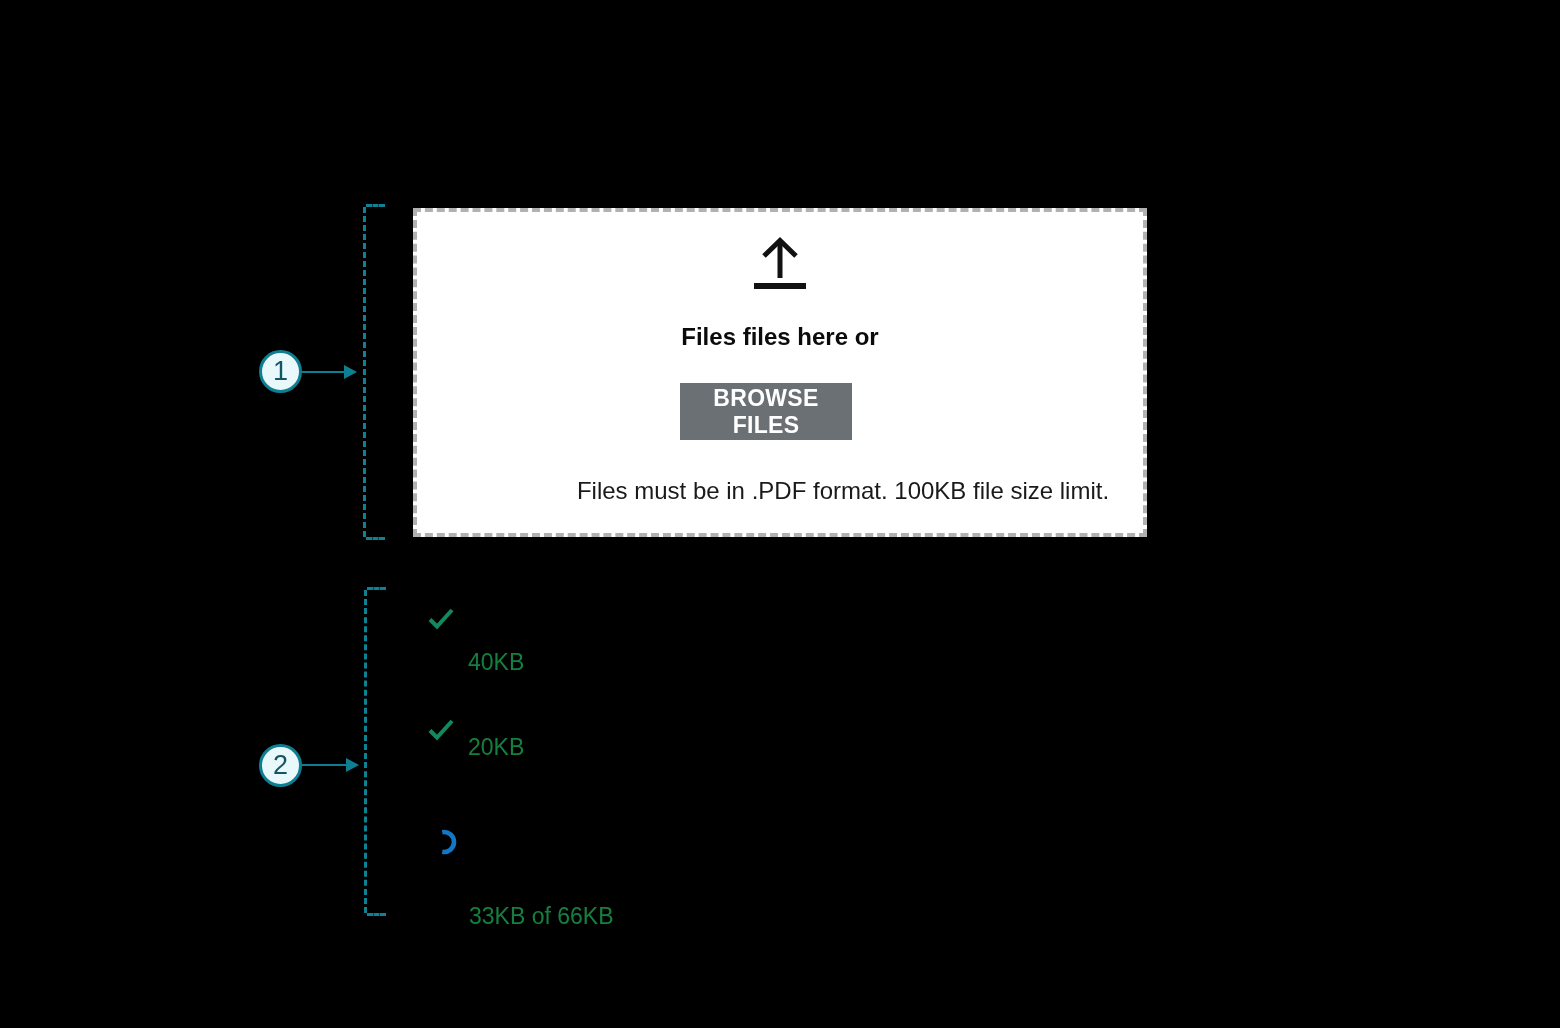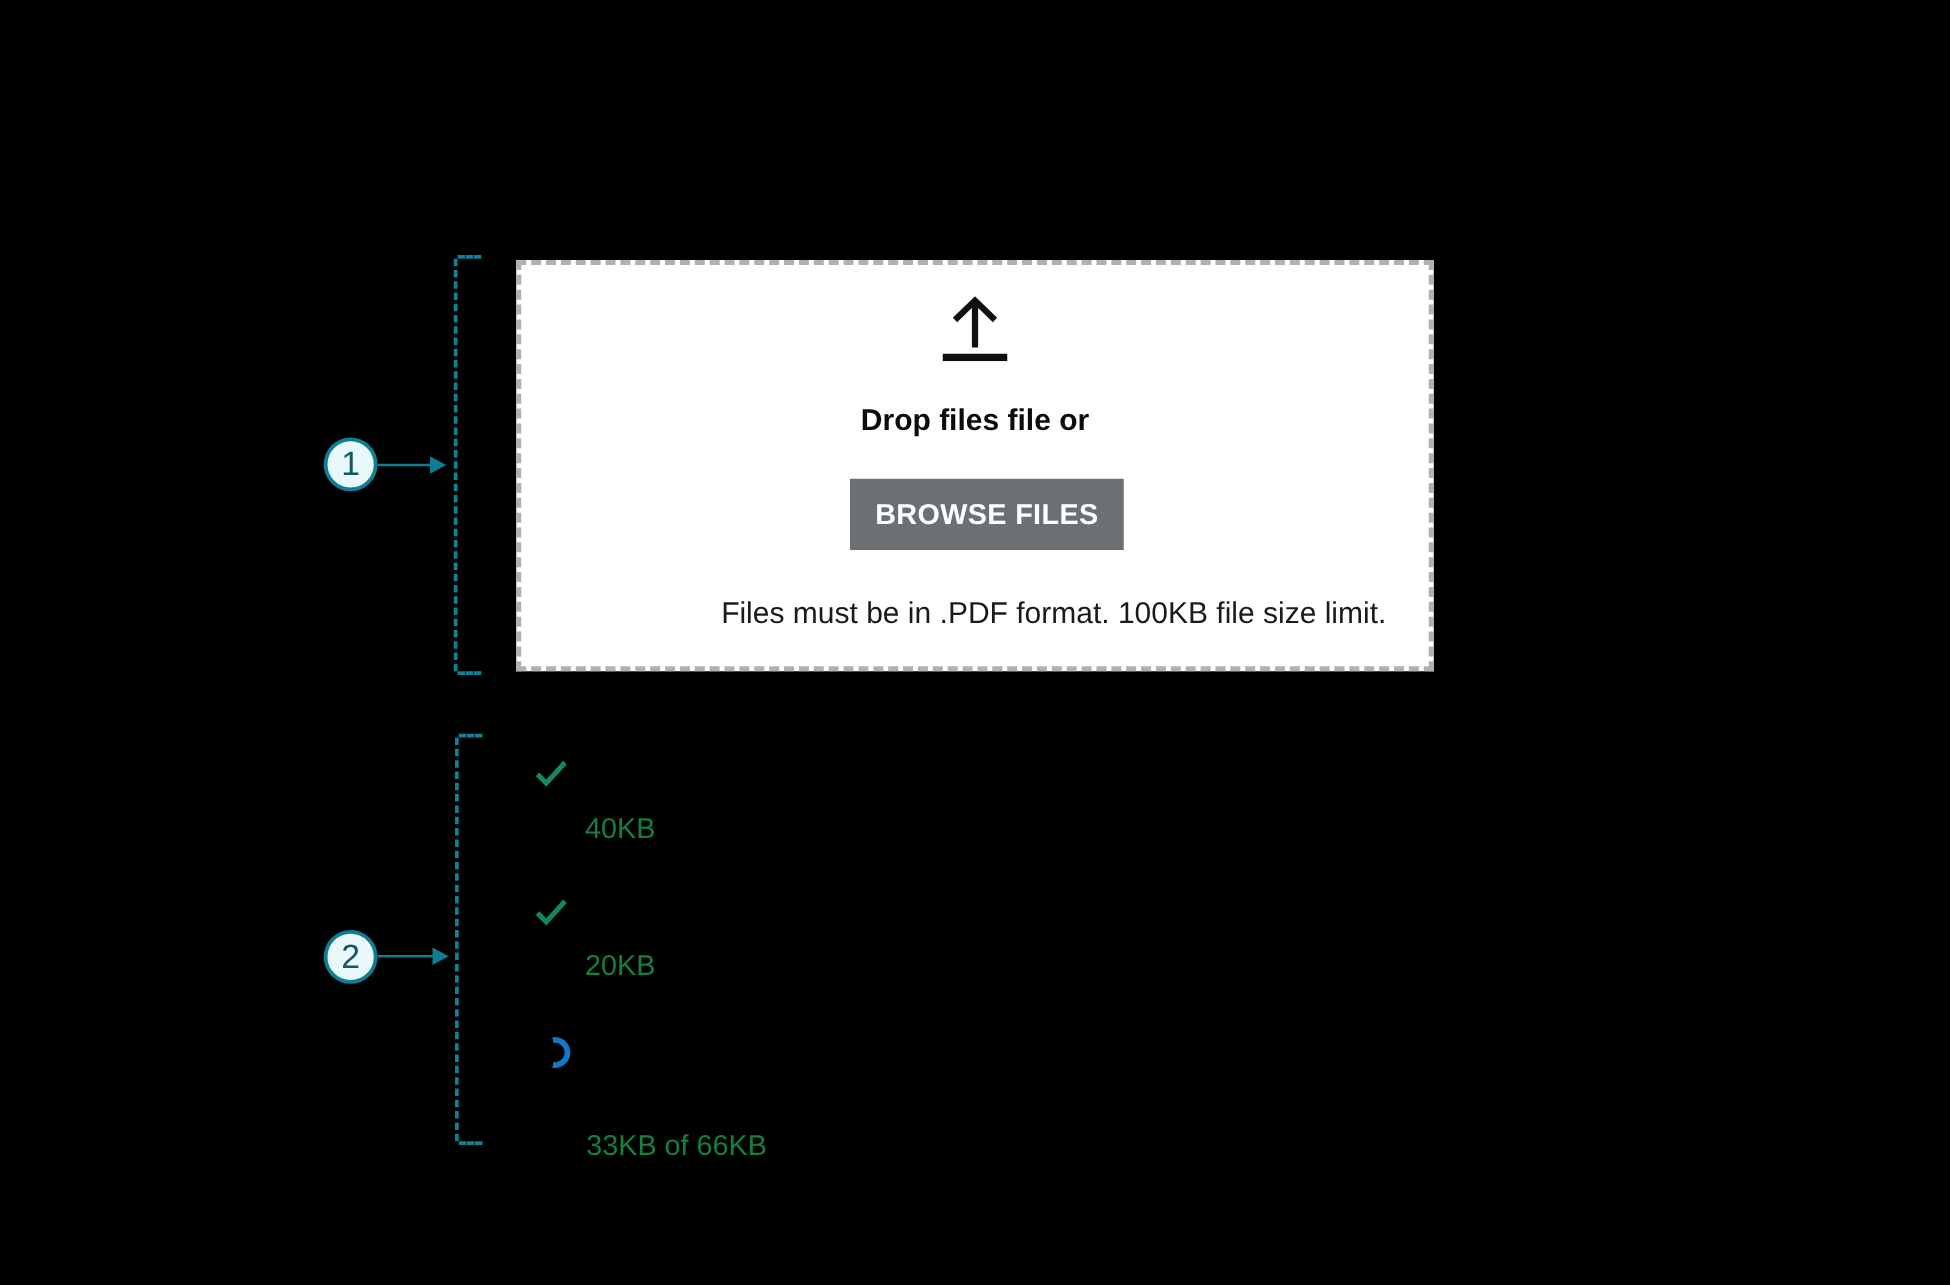--- a/index.html
+++ b/index.html
@@ -70,21 +70,21 @@
     left: 413px; top: 323px;
     width: 734px;
     text-align: center;
     font-size: 24px;
     font-weight: 700;
     color: #0b0b0b;
   }
   .browse-button {
     position: absolute;
     left: 680px; top: 383px;
-    width: 219px; height: 57px;
+    width: 172px; height: 57px;
     background: #6b7075;
     border: none;
     color: #ffffff;
     font-family: "Liberation Sans", "DejaVu Sans", sans-serif;
     font-size: 23px;
     font-weight: 600;
     letter-spacing: 0.3px;
     display: flex; align-items: center; justify-content: center;
     cursor: pointer;
   }
@@ -119,21 +119,21 @@
   <div class="bracket" style="left:363px; top:207px; height:330px; width:20px;"></div>
 
   <div class="dropzone"></div>
 
   <svg class="upload-icon" viewBox="0 0 52 52">
     <path d="M10 19 L26 3.5 L42 19" fill="none" stroke="#111111" stroke-width="5"></path>
     <path d="M26 5 L26 41" fill="none" stroke="#111111" stroke-width="5"></path>
     <rect x="0" y="46" width="52" height="6" fill="#111111"></rect>
   </svg>
 
-  <div class="dropzone-heading">Drop files file or</div>
+  <div class="dropzone-heading">Files files here or</div>
 
   <button class="browse-button">
     <span>BROWSE FILES</span>
   </button>
 
   <div class="dropzone-helper">Files must be in .PDF format. 100KB file size limit.</div>
 
   <div class="callout-circle" style="left:259px; top:744px;">
     <span>2</span>
   </div>
@@ -145,21 +145,21 @@
     <svg class="file-status-icon" style="left:428px; top:607px;" width="26" height="23" viewBox="0 0 26 23">
       <polyline points="2,12.5 9,19.5 24,3" fill="none" stroke="#13895e" stroke-width="4"></polyline>
     </svg>
     <div class="file-size-label" style="left:468px; top:649px;">40KB</div>
   </div>
 
   <div class="file-row">
     <svg class="file-status-icon" style="left:428px; top:718px;" width="26" height="23" viewBox="0 0 26 23">
       <polyline points="2,12.5 9,19.5 24,3" fill="none" stroke="#13895e" stroke-width="4"></polyline>
     </svg>
-    <div class="file-size-label" style="left:468px; top:759px;">20KB</div>
+    <div class="file-size-label" style="left:468px; top:734px;">20KB</div>
   </div>
 
   <div class="file-row">
     <svg class="file-status-icon" style="left:430px; top:828px;" width="28" height="28" viewBox="0 0 28 28">
       <path d="M12.26 4.15 A 10 10 0 1 1 12.26 23.85" fill="none" stroke="#1377c8" stroke-width="4.6"></path>
     </svg>
     <div class="file-size-label" style="left:469px; top:867px;margin-top:36px;">33KB of 66KB</div>
   </div>
 
 </div>

